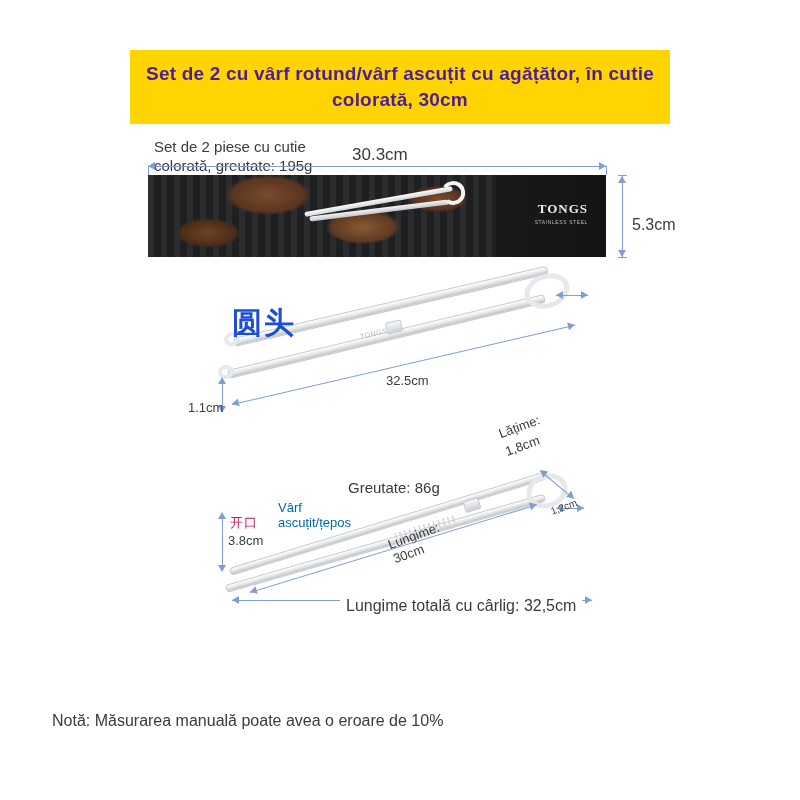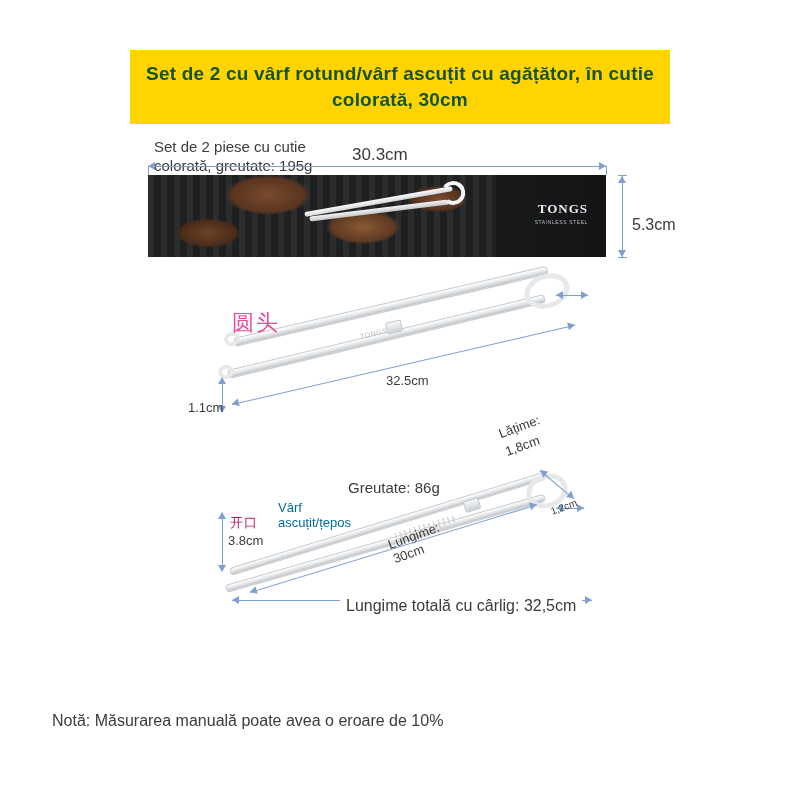--- a/index.html
+++ b/index.html
@@ -29,41 +29,41 @@
     height: 74px;
     background: #ffd400;
     display: flex;
     align-items: center;
     justify-content: center;
     text-align: center;
     box-sizing: border-box;
     padding: 4px 16px;
   }
   .banner-text {
-    color: #14532d;
+    color: #4c1d95;
     font-size: 19px;
     line-height: 26px;
     font-weight: bold;
     letter-spacing: 0.2px;
   }
 
   
   .label {
     position: absolute;
     color: #3b3b3b;
     font-size: 15px;
     line-height: 19px;
     white-space: pre-line;
   }
   .label.small { font-size: 13px; }
   .label.red   { color: #0369a1; }
   .label.cn-red {
-    color: #ec4899;
-    font-weight: normal;
-    font-size: 22px;
+    color: #1d4ed8;
+    font-weight: bold;
+    font-size: 30px;
     letter-spacing: 2px;
   }
   .label.cn-small {
     color: #be185d;
     font-size: 13px;
     letter-spacing: 1px;
   }
   .rot-a { transform: rotate(-20deg); transform-origin: left top; }
   .rot-c { transform: rotate(-20deg); transform-origin: left top; }
 

